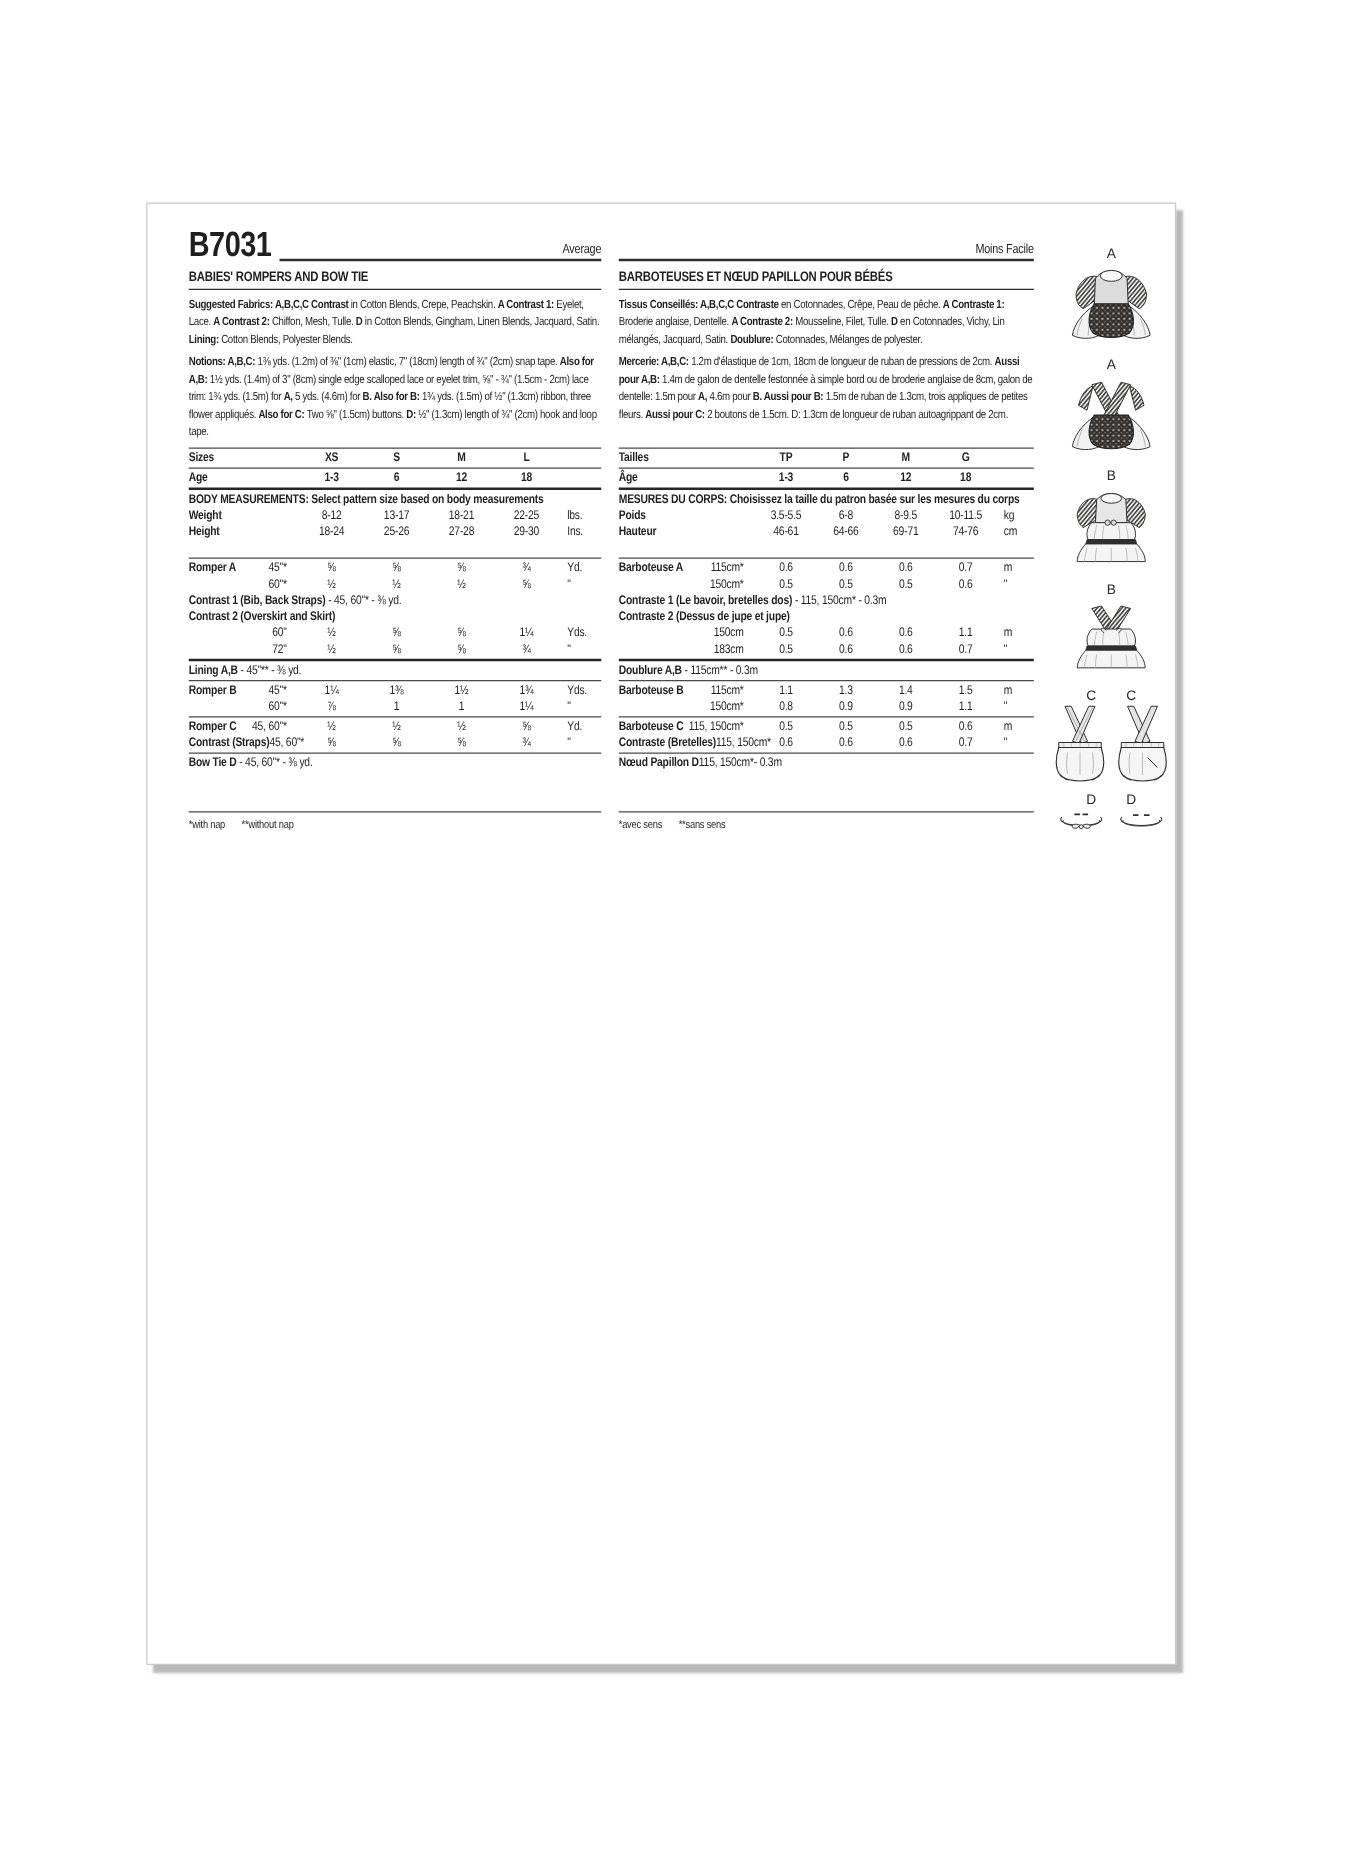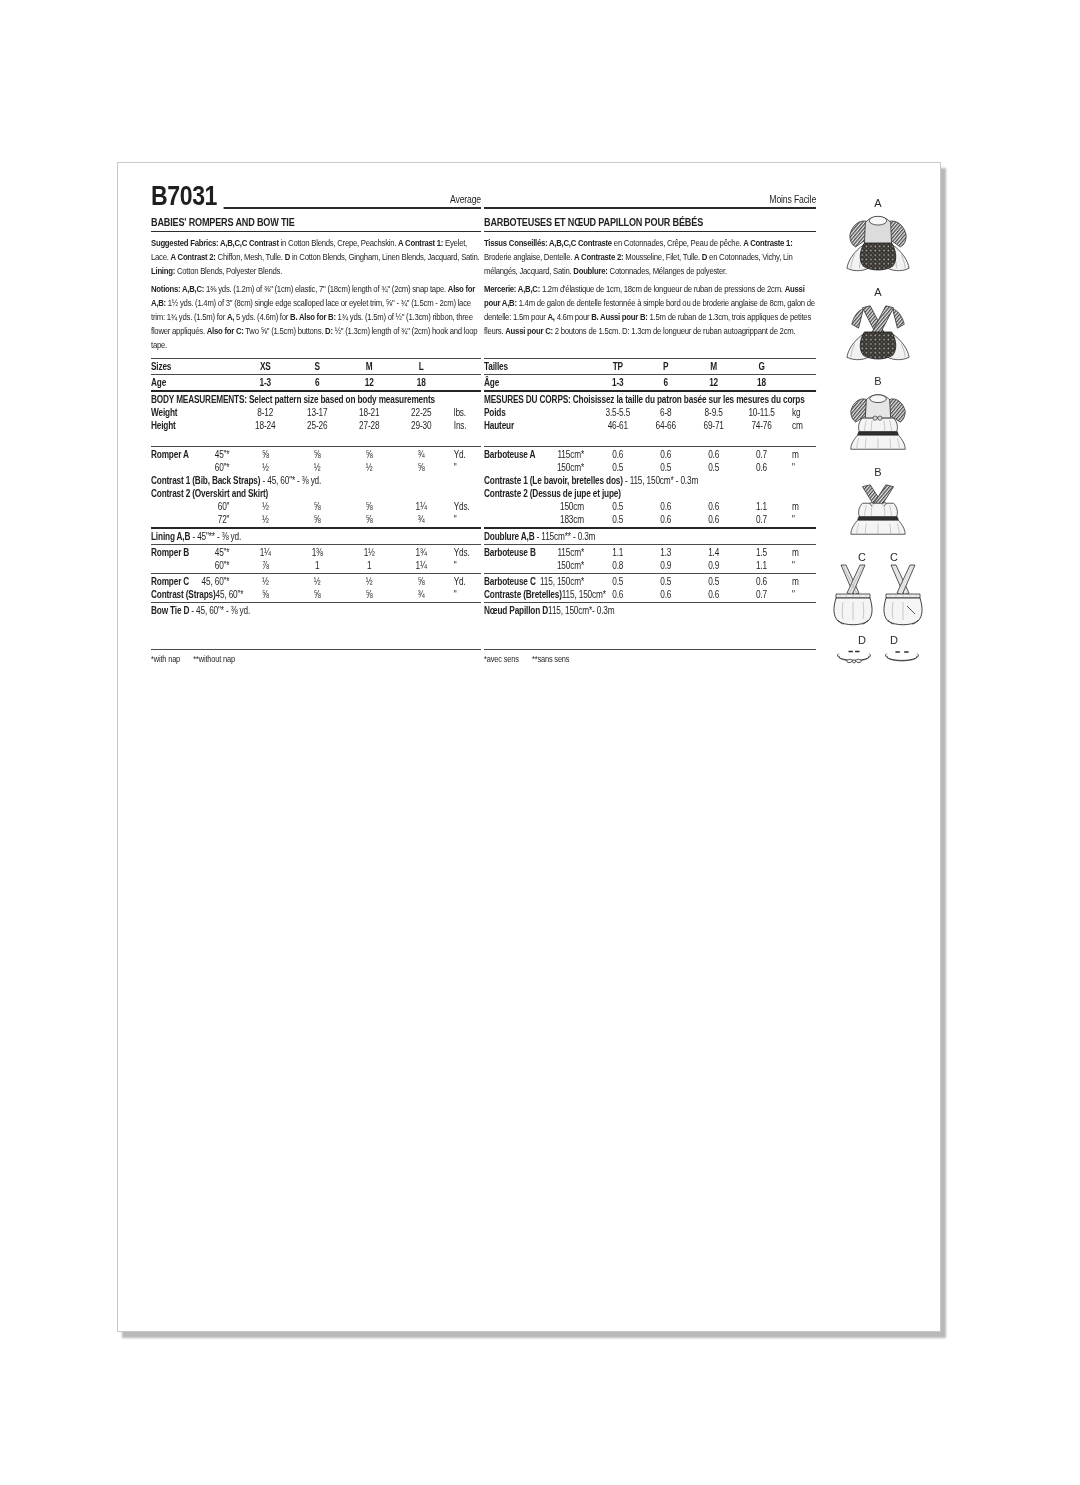--- a/index.html
+++ b/index.html
@@ -2,21 +2,21 @@
 <html><head>
 <meta charset="utf-8">
 <style>
   html,body{margin:0;padding:0;background:#ffffff;}
   body{width:1080px;height:1485px;position:relative;font-family:"Liberation Sans",sans-serif;color:#1f1f1f;overflow:hidden;}
   .defs-svg{position:absolute;width:0;height:0;}
   .page{position:absolute;left:117px;top:162px;width:822px;height:1168px;background:#fff;
         border:1px solid #c9c9c9;box-shadow:5px 6px 2px rgba(0,0,0,0.28);text-decoration:underline;}
   .content{position:absolute;left:33px;top:16px;display:flex;}
   .col-en{width:330px;}
-  .col-fr{width:332px;margin-left:3px;}
+  .col-fr{width:332px;margin-left:14px;}
   .col-art{width:112px;margin-left:6px;display:flex;flex-direction:column;align-items:center;padding-top:16px;}
   
   .cond{width:400px;transform:scaleX(0.825);transform-origin:0 0;}
   .cond-fr{width:402px;transform:scaleX(0.826);transform-origin:0 0;}
   .hdr{display:flex;align-items:flex-end;height:30px;}
   .code{font-size:28px;font-weight:bold;letter-spacing:-0.5px;line-height:26px;}
   .hdr-rule{flex:1;margin-left:8px;border-bottom:2px solid #2c2c2c;display:flex;justify-content:flex-end;align-items:flex-end;padding-bottom:2px;height:100%;}
   .hdr-rule-full{width:100%;border-bottom:2px solid #2c2c2c;display:flex;justify-content:flex-end;align-items:flex-end;padding-bottom:2px;height:30px;}
   .difficulty{font-size:10.5px;letter-spacing:-0.2px;}
   .sec-title{margin-top:7px;font-size:11px;font-weight:bold;letter-spacing:-0.2px;border-bottom:1.5px solid #2c2c2c;padding-bottom:3px;}

